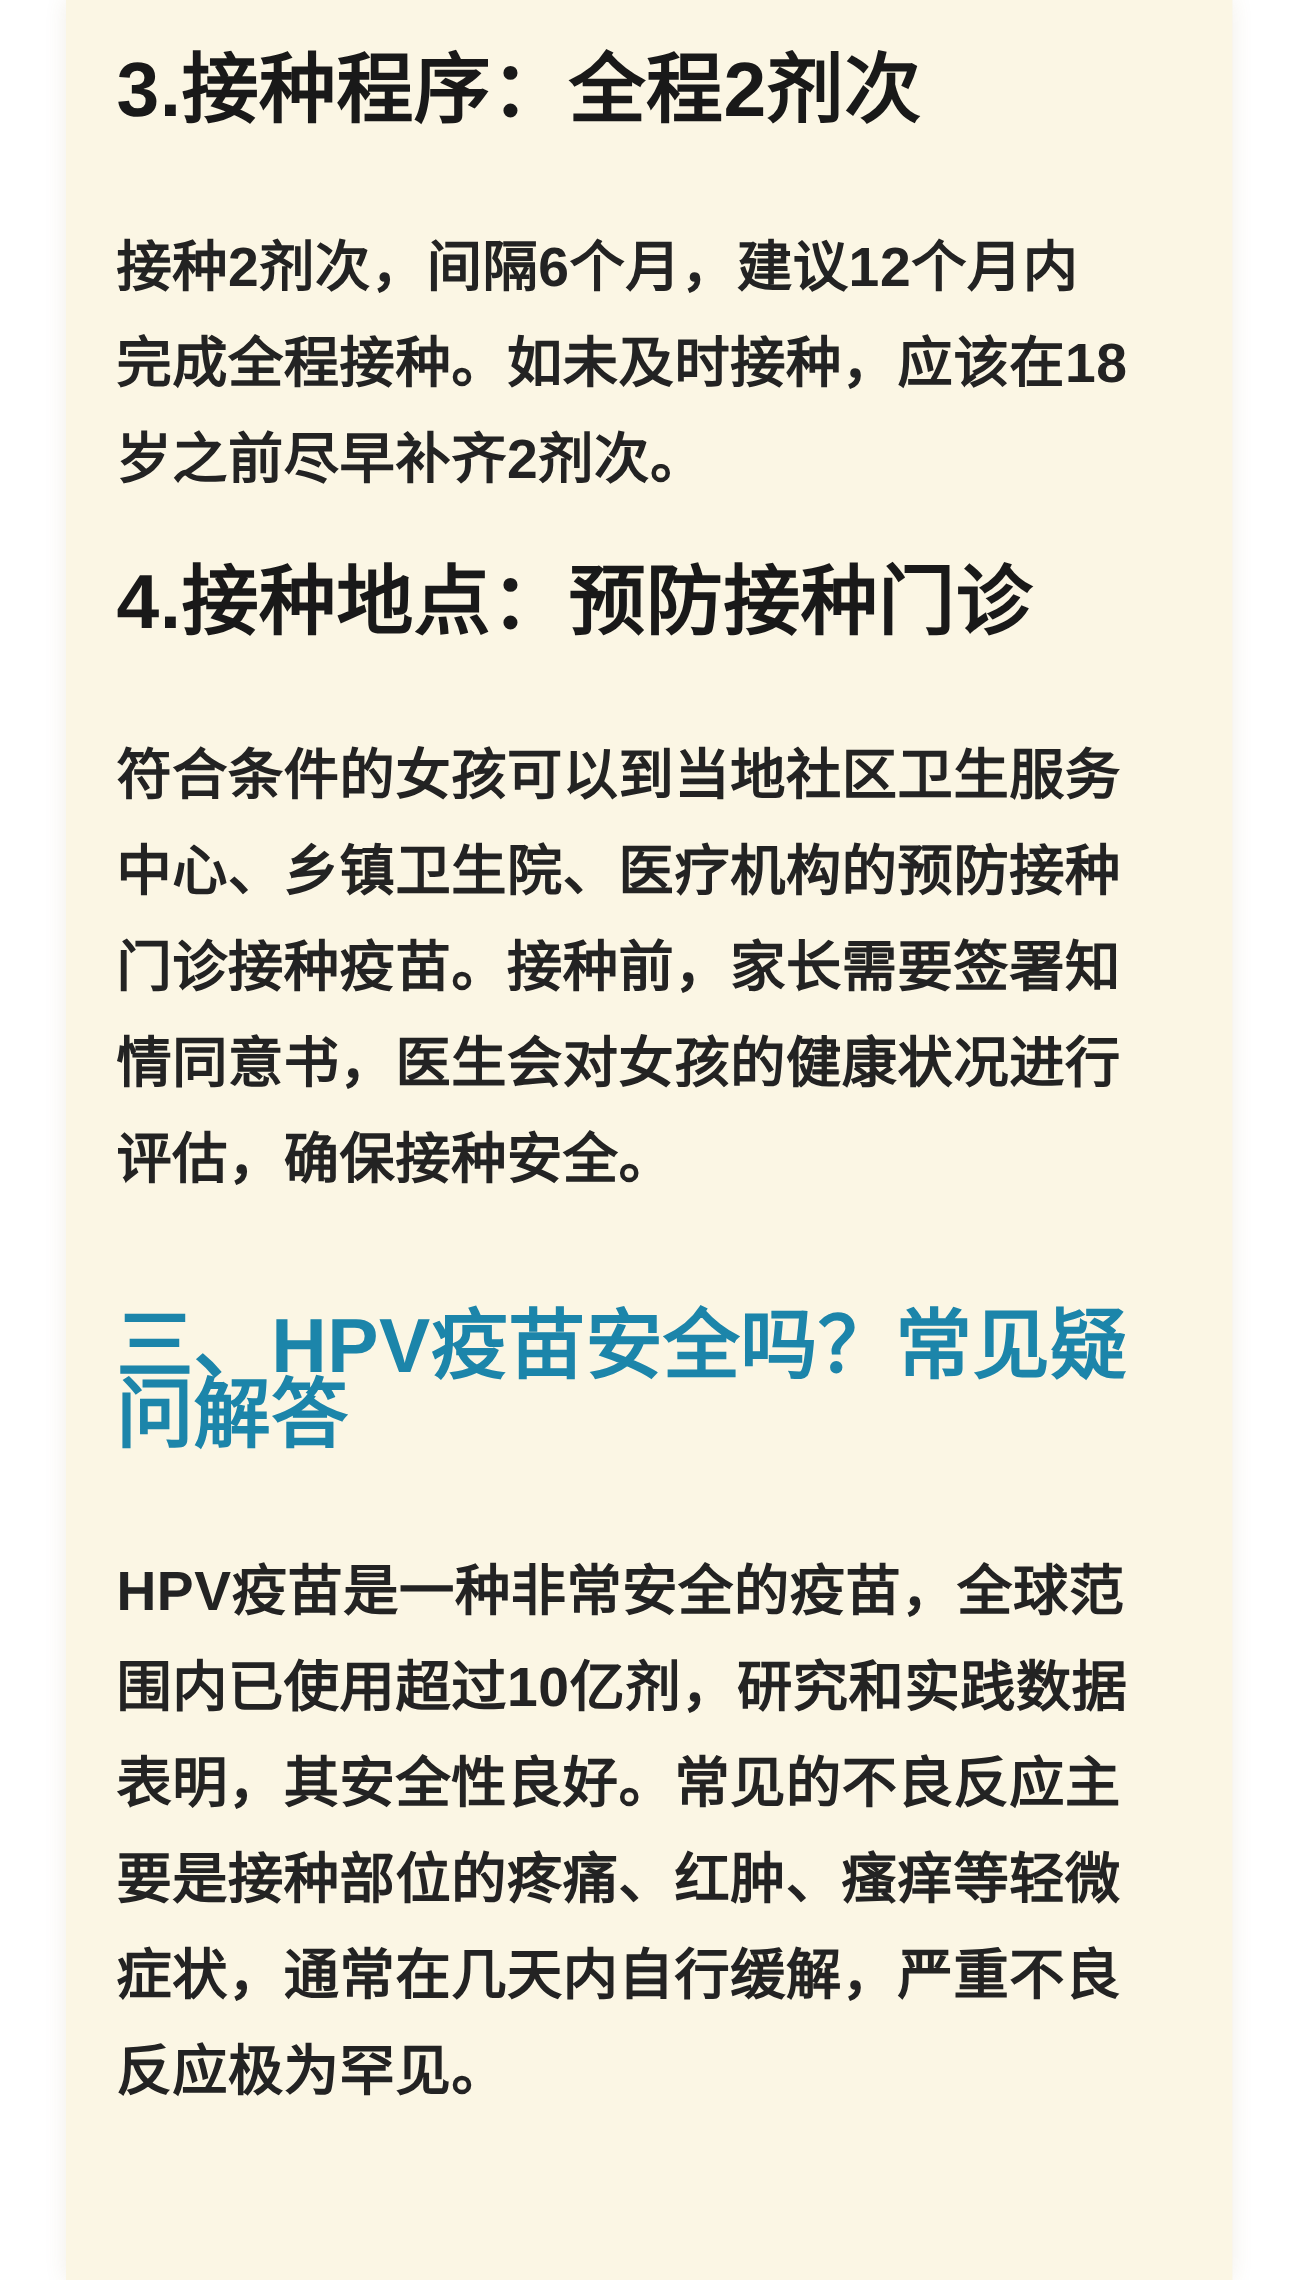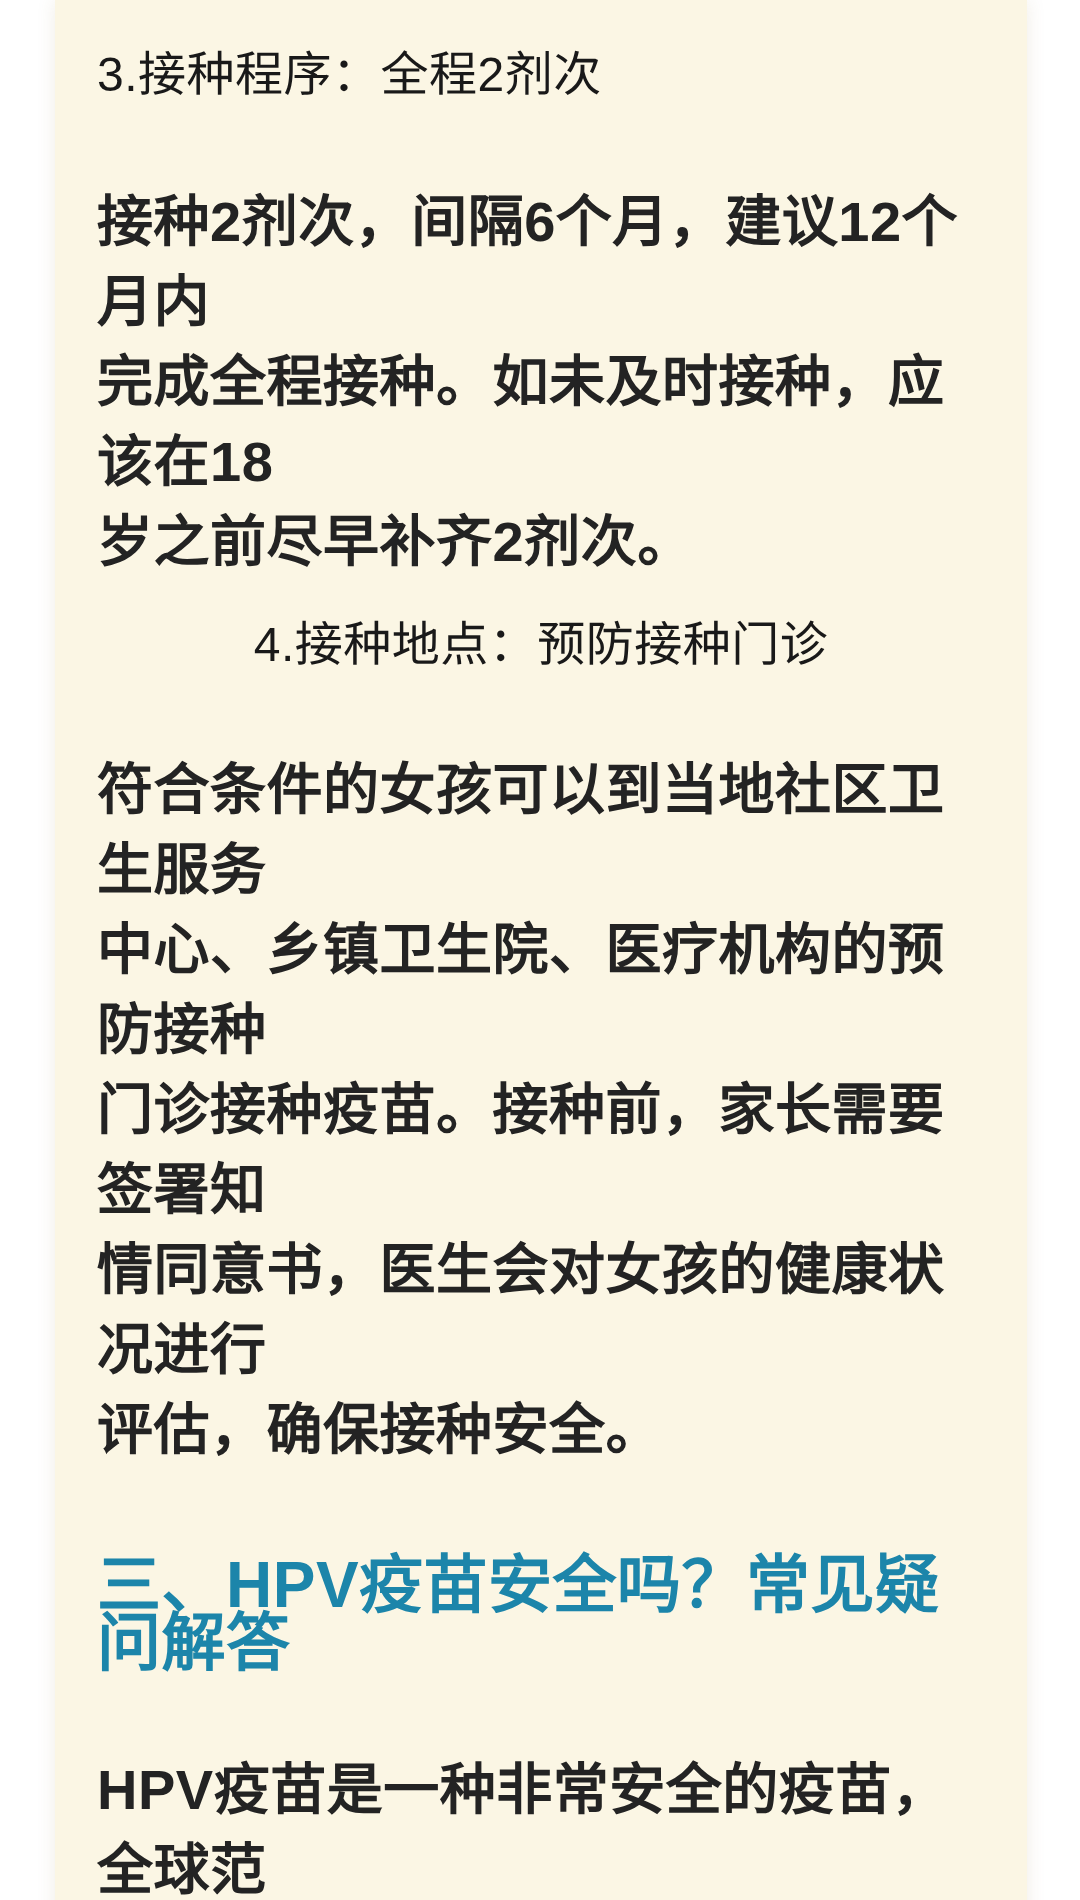--- a/index.html
+++ b/index.html
@@ -19,44 +19,44 @@
   .article-card{
     width:972px;
     min-height:1900px;
     margin-left:55px;
     background:var(--card-bg);
     padding:0 42px;
     box-shadow:0 0 18px rgba(130,110,50,0.12);
     overflow:hidden;
   }
   .h-black{
-    font-size:48px;
+    font-size:64px;
     line-height:58px;
-    font-weight:400;
+    font-weight:700;
     letter-spacing:0.5px;
     color:var(--heading-color);
   }
   .h-accent{
     font-size:64px;
     line-height:58px;
     font-weight:800;
     letter-spacing:0.5px;
     color:var(--accent-color);
   }
   .body-para{
-    font-size:56px;
+    font-size:46px;
     line-height:80px;
     font-weight:600;
     letter-spacing:0.5px;
     color:var(--body-color);
     white-space:pre-line;
   }
   .mt-h1{margin-top:46px;}
   .mt-p1{margin-top:78px;}
-  .mt-h2{margin-top:34px;text-align:center;}
+  .mt-h2{margin-top:50px;}
   .mt-p2{margin-top:76px;}
   .mt-hb{margin-top:86px;}
   .mt-h3{margin-top:82px;}
   .mt-p3{margin-top:78px;}
 </style>
 </head>
 <body>
 
 <article class="article-card">
 

